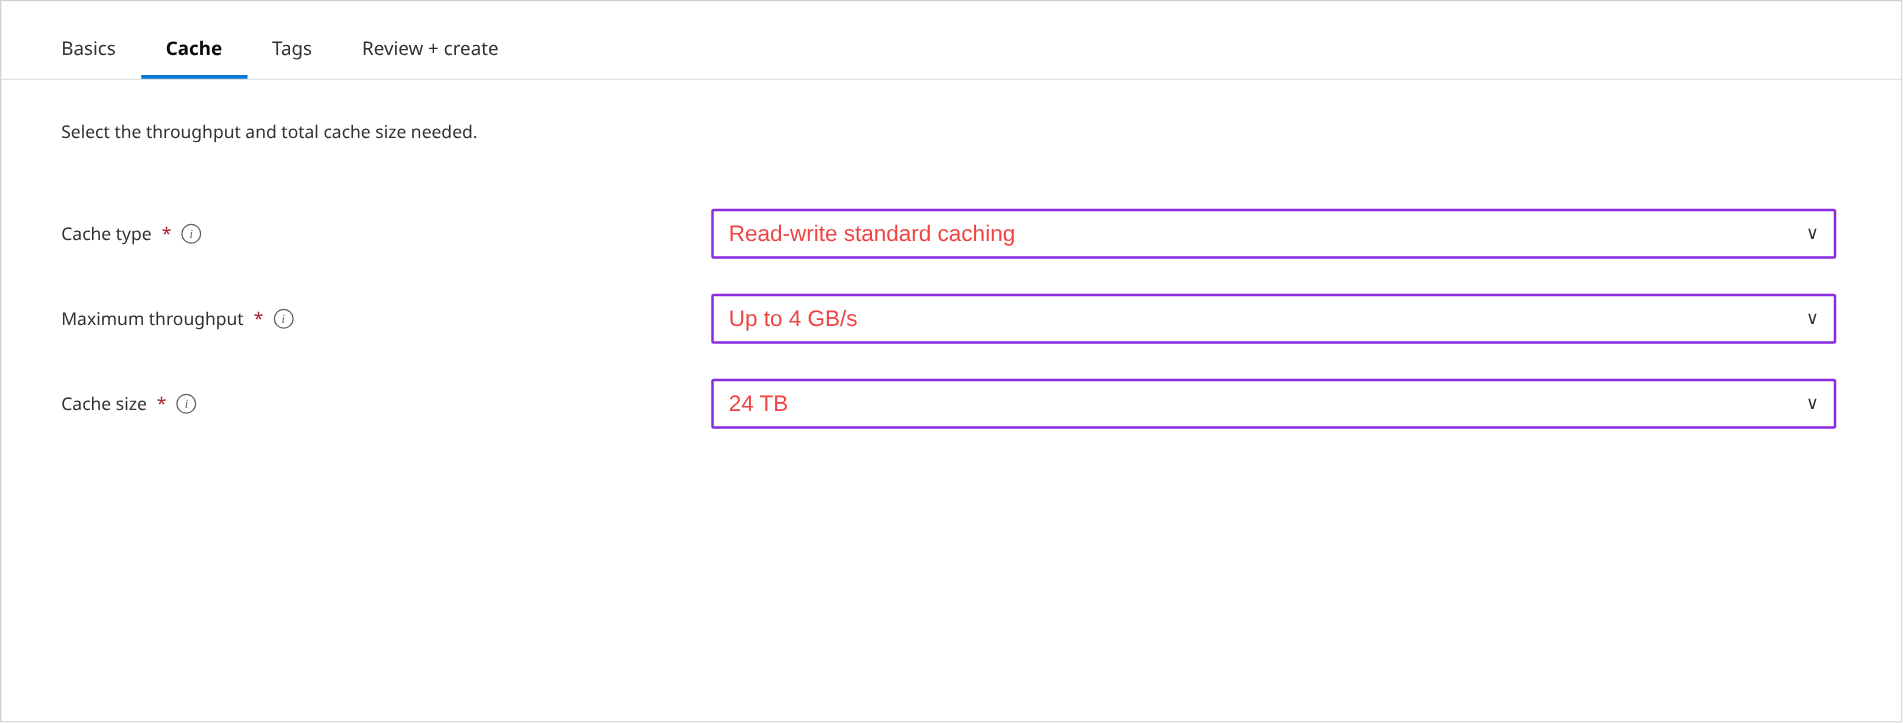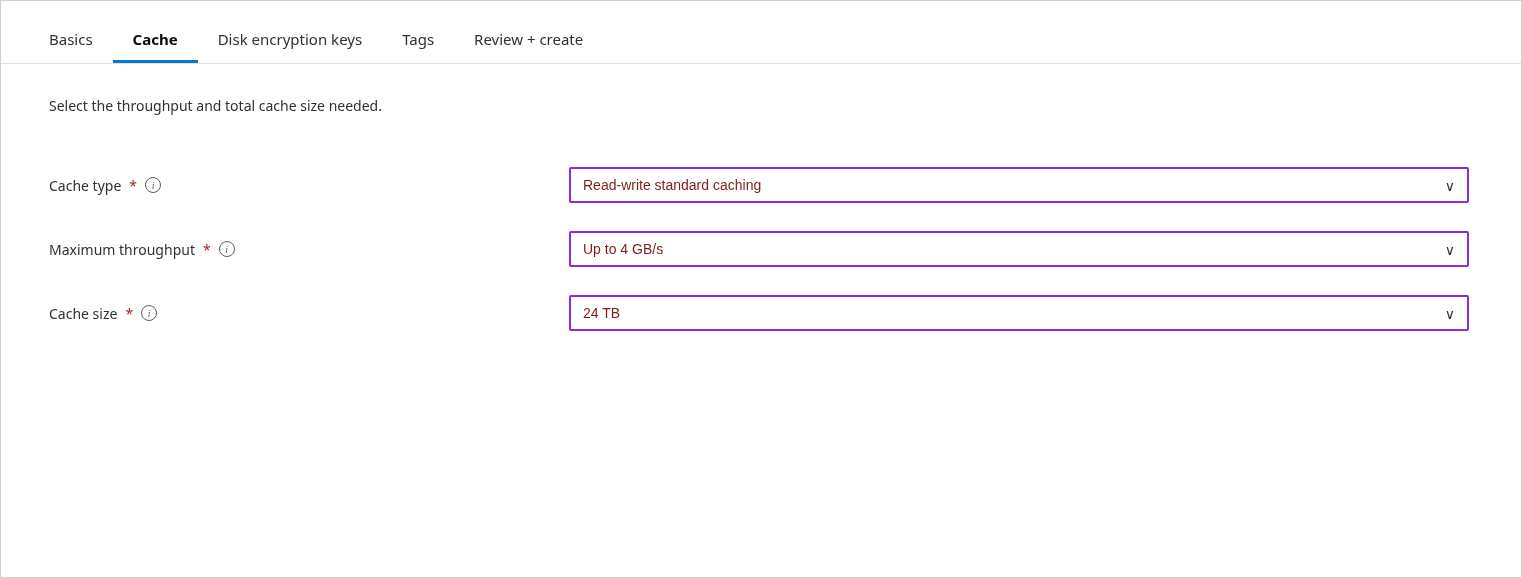--- a/index.html
+++ b/index.html
@@ -147,22 +147,22 @@
       flex: 1;
       max-width: 900px;
     }
 
     .dropdown {
       width: 100%;
       border: 2px solid #8a2be2;
       border-radius: 2px;
       background: #ffffff;
       padding: 8px 40px 8px 12px;
-      font-size: 14px;
-      color: #7f1d1d;
+      font-size: 18px;
+      color: #ef4444;
       appearance: none;
       -webkit-appearance: none;
       cursor: pointer;
       position: relative;
       outline: none;
     }
 
     .dropdown-wrapper {
       position: relative;
       width: 100%;
@@ -179,21 +179,20 @@
     }
   </style>
 </head>
 <body>
 
 <div class="page-container">
 
   <div class="tab-bar">
   <div class="tab">Basics</div>
       <div class="tab active">Cache</div>
-      <div class="tab">Disk encryption keys</div>
       <div class="tab">Tags</div>
       <div class="tab">Review + create</div>
     </div>
 
   <div class="main-content">
     <p class="description">Select the throughput and total cache size needed.</p>
     <br>
 
     <div class="form-fields">
     <div class="form-row">

